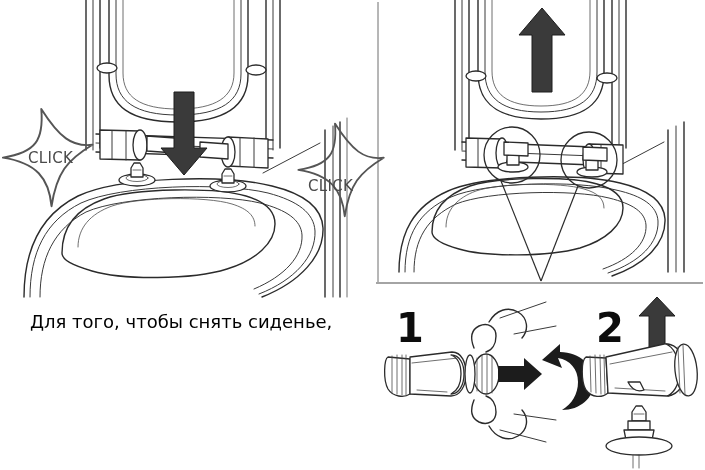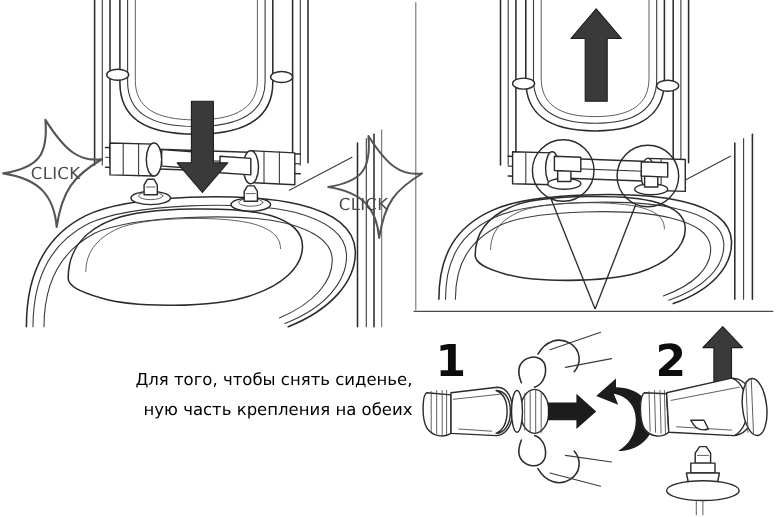--- a/index.html
+++ b/index.html
@@ -51,28 +51,27 @@
     font-family: "DejaVu Sans", sans-serif;
     font-size: 40px;
     font-weight: bold;
     fill: #0d0d0d;
   }
 
   
   #caption {
     position: absolute;
     left: 30px;
-    top: 332px;
+    top: 308px;
     width: 345px;
     font-family: "DejaVu Sans", sans-serif;
-    font-size: 15px;
+    font-size: 18px;
     line-height: 27px;
     color: #000000;
     white-space: nowrap;
-    text-align: right;
   }
   #caption div { white-space: pre; }
 </style>
 </head>
 <body>
 
 <div id="stage">
 <svg viewBox="0 0 705 470" xmlns="http://www.w3.org/2000/svg">
 
   <g>
@@ -313,14 +312,13 @@
       <path class="ln-hair" d="M639,455 L639,468"></path>
       <path class="ln-hair" d="M633,455 L633,468"></path>
     </g>
   </g>
 
 </svg>
 </div>
 
 <div id="caption">
   <div>Для того, чтобы снять сиденье,</div>
-  <div>ную часть крепления на обеих</div>
 </div>
 
 </body></html>

